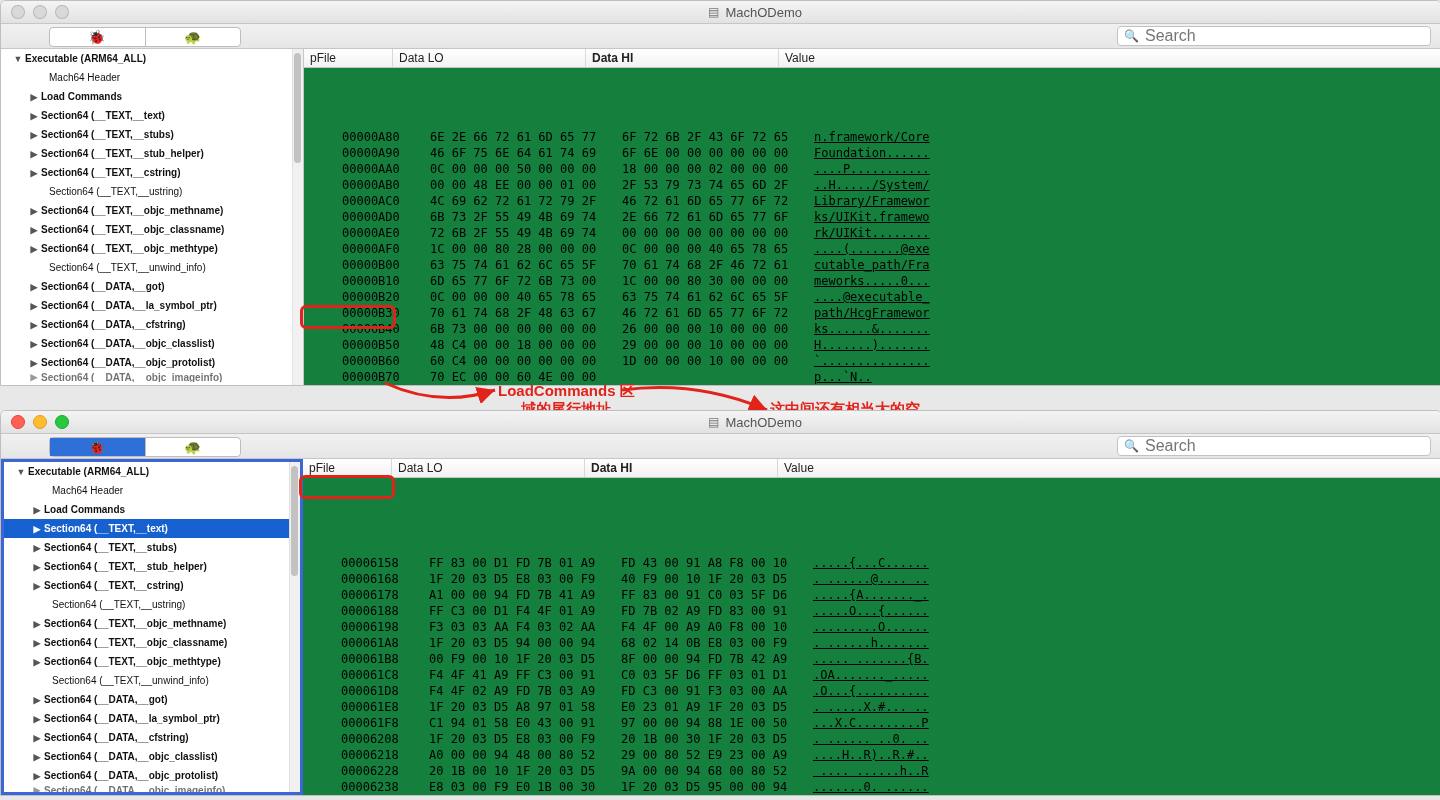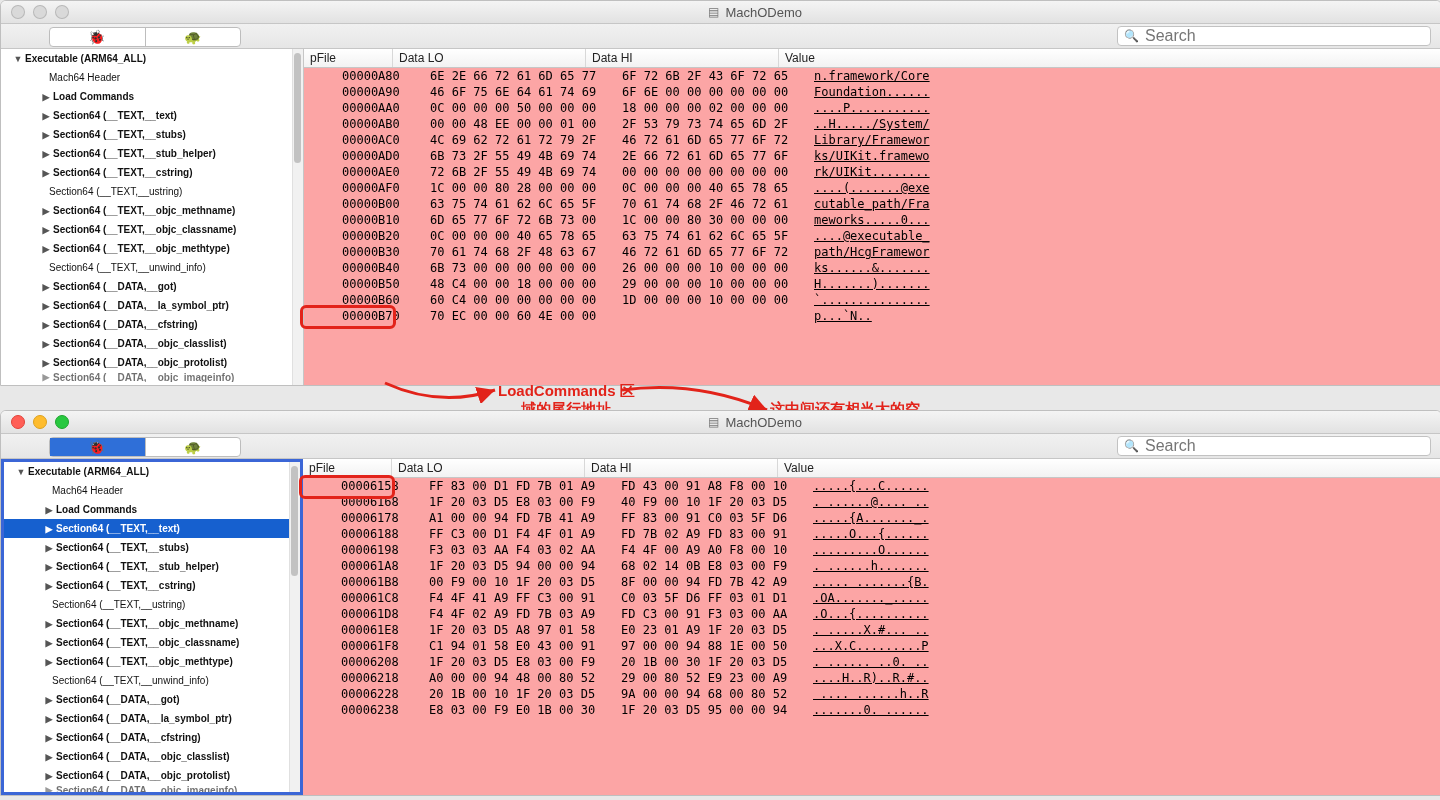--- a/index.html
+++ b/index.html
@@ -28,31 +28,31 @@
   .sidebar.boxed { border: 3px solid #3b66d6; box-sizing: border-box; }
   .tree { flex: 1; overflow: hidden; }
   .tree .row { height: 19px; display: flex; align-items: center; font-size: 10px; font-weight: 700; color: #111; }
   .tree .row.normal { font-weight: 400; }
   .tree .row.selected { background: #1660cf; color: #fff; }
   .tree .tri { width: 10px; display: inline-block; text-align: center; font-size: 9px; color: #555; margin-right: 2px; }
   .tree .row.selected .tri { color: #fff; }
   .tree .row .tri.down::before { content: "▼"; }
   .tree .row .tri.right::before { content: "▶"; }
   .tree .ind1 { padding-left: 12px; }
-  .tree .ind2 { padding-left: 40px; }
+  .tree .ind2 { padding-left: 28px; }
   .tree .ind3 { padding-left: 36px; }
   .scrolltrack { width: 10px; background: #f1f1f1; border-left: 1px solid #e0e0e0; position: relative; }
   .thumb { position: absolute; left: 1px; width: 7px; background: #c2c2c2; border-radius: 4px; }
 
-  .table { flex: 1; display: flex; flex-direction: column; background: #fca5a5; }
+  .table { flex: 1; display: flex; flex-direction: column; background: #15803d; justify-content: space-between; }
   .thead { display: flex; height: 18px; background: linear-gradient(#fff,#f2f2f2); border-bottom: 1px solid #c6c6c6; }
   .thead div { border-right: 1px solid #d8d8d8; padding: 2px 6px 0 6px; font-size: 12px; color: #222; white-space: nowrap; }
   .col-pfile { width: 76px; }
   .col-lo { width: 180px; }
-  .col-hi { width: 180px; }
+  .col-hi { width: 180px; font-weight: bold; }
   .col-val { flex: 1; border-right: none !important; }
   .tbody { font-family: Menlo, Consolas, monospace; font-size: 12px; white-space: pre; }
   .tbody .r { display: flex; height: 16px; align-items: center; padding-left: 32px; }
   .tbody .r > div { padding: 0 6px; overflow: hidden; }
   .tbody .c0 { width: 76px; }
   .tbody .c1 { width: 180px; }
   .tbody .c2 { width: 180px; }
   .tbody .c3 { flex: 1; text-decoration: underline; }
   .redbox { position: absolute; border: 3px solid #e2231a; border-radius: 6px; pointer-events: none; }
 

